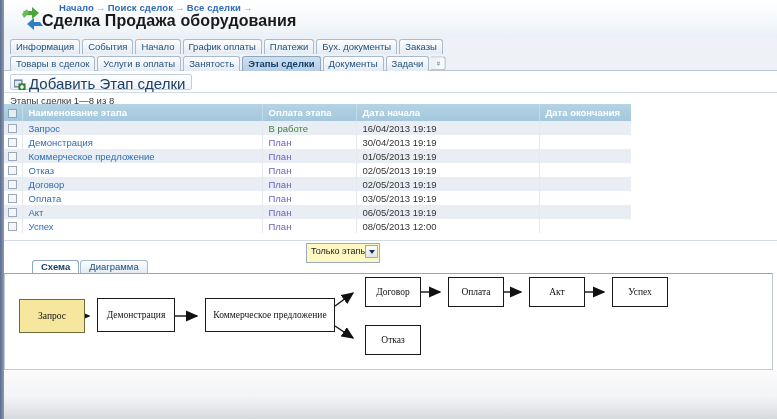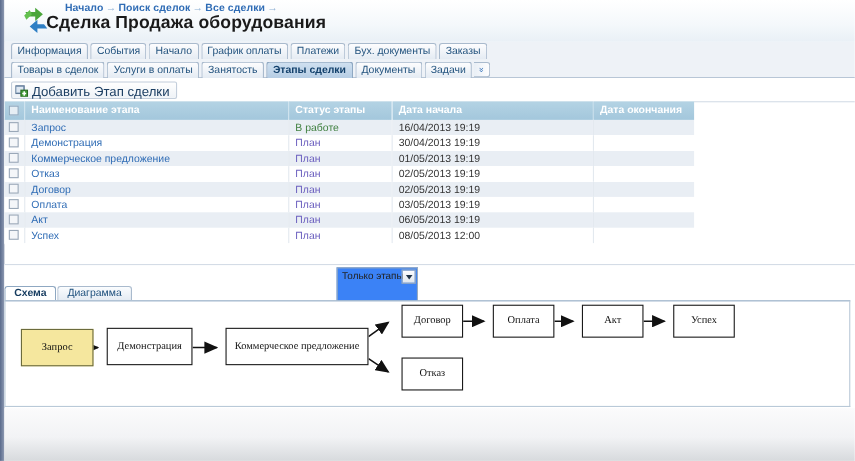--- a/index.html
+++ b/index.html
@@ -67,34 +67,34 @@
   
   #toolbar {
     position:absolute; left:4px; top:71px; width:773px; height:22px;
     background:#ffffff; border-bottom:1px solid #d4dce6;
   }
   #add-btn {
     position:absolute; left:6px; top:3px; height:16px; line-height:15px;
     padding:1px 6px 0 18px;
     border:1px solid #c3cedb; border-radius:2px;
     background:linear-gradient(to bottom,#ffffff,#eef2f7);
-    font-size:12px; color:#1d3f63; cursor:pointer; white-space:nowrap;
+    font-size:15px; color:#1d3f63; cursor:pointer; white-space:nowrap;
   }
   #add-btn .plus-ico {
     position:absolute; left:3px; top:2px; width:12px; height:11px;
   }
   
   #grid-caption {
     position:absolute; left:4px; top:94px; width:773px; height:14px;
     font-size:9.5px; color:#33393f; padding-left:6px; line-height:14px;
     background:#ffffff;
   }
   
   #grid {
-    position:absolute; left:4px; top:92px; width:627px; height:130px;
+    position:absolute; left:4px; top:104px; width:627px; height:130px;
     overflow:hidden; background:#fff;
   }
   table.grid { border-collapse:collapse; width:900px; table-layout:fixed; }
   table.grid th {
     background:linear-gradient(to bottom,#b4d3e4,#a3c7dc);
     color:#ffffff; font-size:9.5px; font-weight:bold;
     text-align:left; height:17px; padding:0 0 0 6px;
     border-right:1px solid #c4dcea;
     white-space:nowrap; overflow:hidden;
     cursor:pointer;
@@ -120,35 +120,35 @@
   
   #showbar {
     position:absolute; left:4px; top:240px; width:773px; height:22px;
     background:#ffffff; border-top:1px solid #d4dce6;
   }
   #showbar-label {
     position:absolute; left:6px; top:4px; font-size:10px; color:#222;
   }
   #diagram-select {
     position:absolute; left:302px; top:2px;
-    width:74px; height:32px;
-    border:1px solid #9aabbd; background:#3b82f6;
+    width:74px; height:20px;
+    border:1px solid #9aabbd; background:#fef9c3;
     font-size:9px; color:#222; line-height:15px; padding-left:4px;
     cursor:pointer;
   }
   #diagram-select .arrowbox {
     position:absolute; right:1px; top:1px; width:13px; height:13px;
     background:linear-gradient(to bottom,#fdfdfe,#dfe6ee);
     border:1px solid #9aabbd;
     display:flex; align-items:center; justify-content:center;
   }
   .caret { width:0;height:0;border-left:3px solid transparent;border-right:3px solid transparent;border-top:4px solid #203448; }
   
   #subtabs {
-    position:absolute; left:4px; top:260px; width:773px; height:14px;
+    position:absolute; left:4px; top:260px; width:773px; height:14px;padding-left:28px;
   }
   .subtab {
     display:inline-block; height:13px; line-height:12px;
     padding:0 8px; margin-right:1px;
     font-size:9.5px; color:#1d4f7c;
     border:1px solid #a9bacd; border-bottom:none;
     border-radius:3px 3px 0 0;
     background:linear-gradient(to bottom,#fafcfe,#e4ebf3);
     cursor:pointer;
   }
@@ -223,21 +223,21 @@
       <col style="width:183px">
         <col style="width:187px">
         <col style="width:178px">
     </colgroup>
     <thead>
       <tr>
         <th class="cb">
           <span class="chk hdr"></span>
         </th>
         <th>Наименование этапа</th>
-        <th>Статус этапы</th>
+        <th>Оплата этапа</th>
         <th>Дата начала</th>
         <th>Дата окончания</th>
         <th>Плановая дата</th>
       </tr>
     </thead>
     <tbody id="grid-body">
         <tr class="alt">
           <td class="cb"><span class="chk"></span></td>
           <td><span class="stage-link">Запрос</span></td>
           <td><span class="st-work">В работе</span></td>

